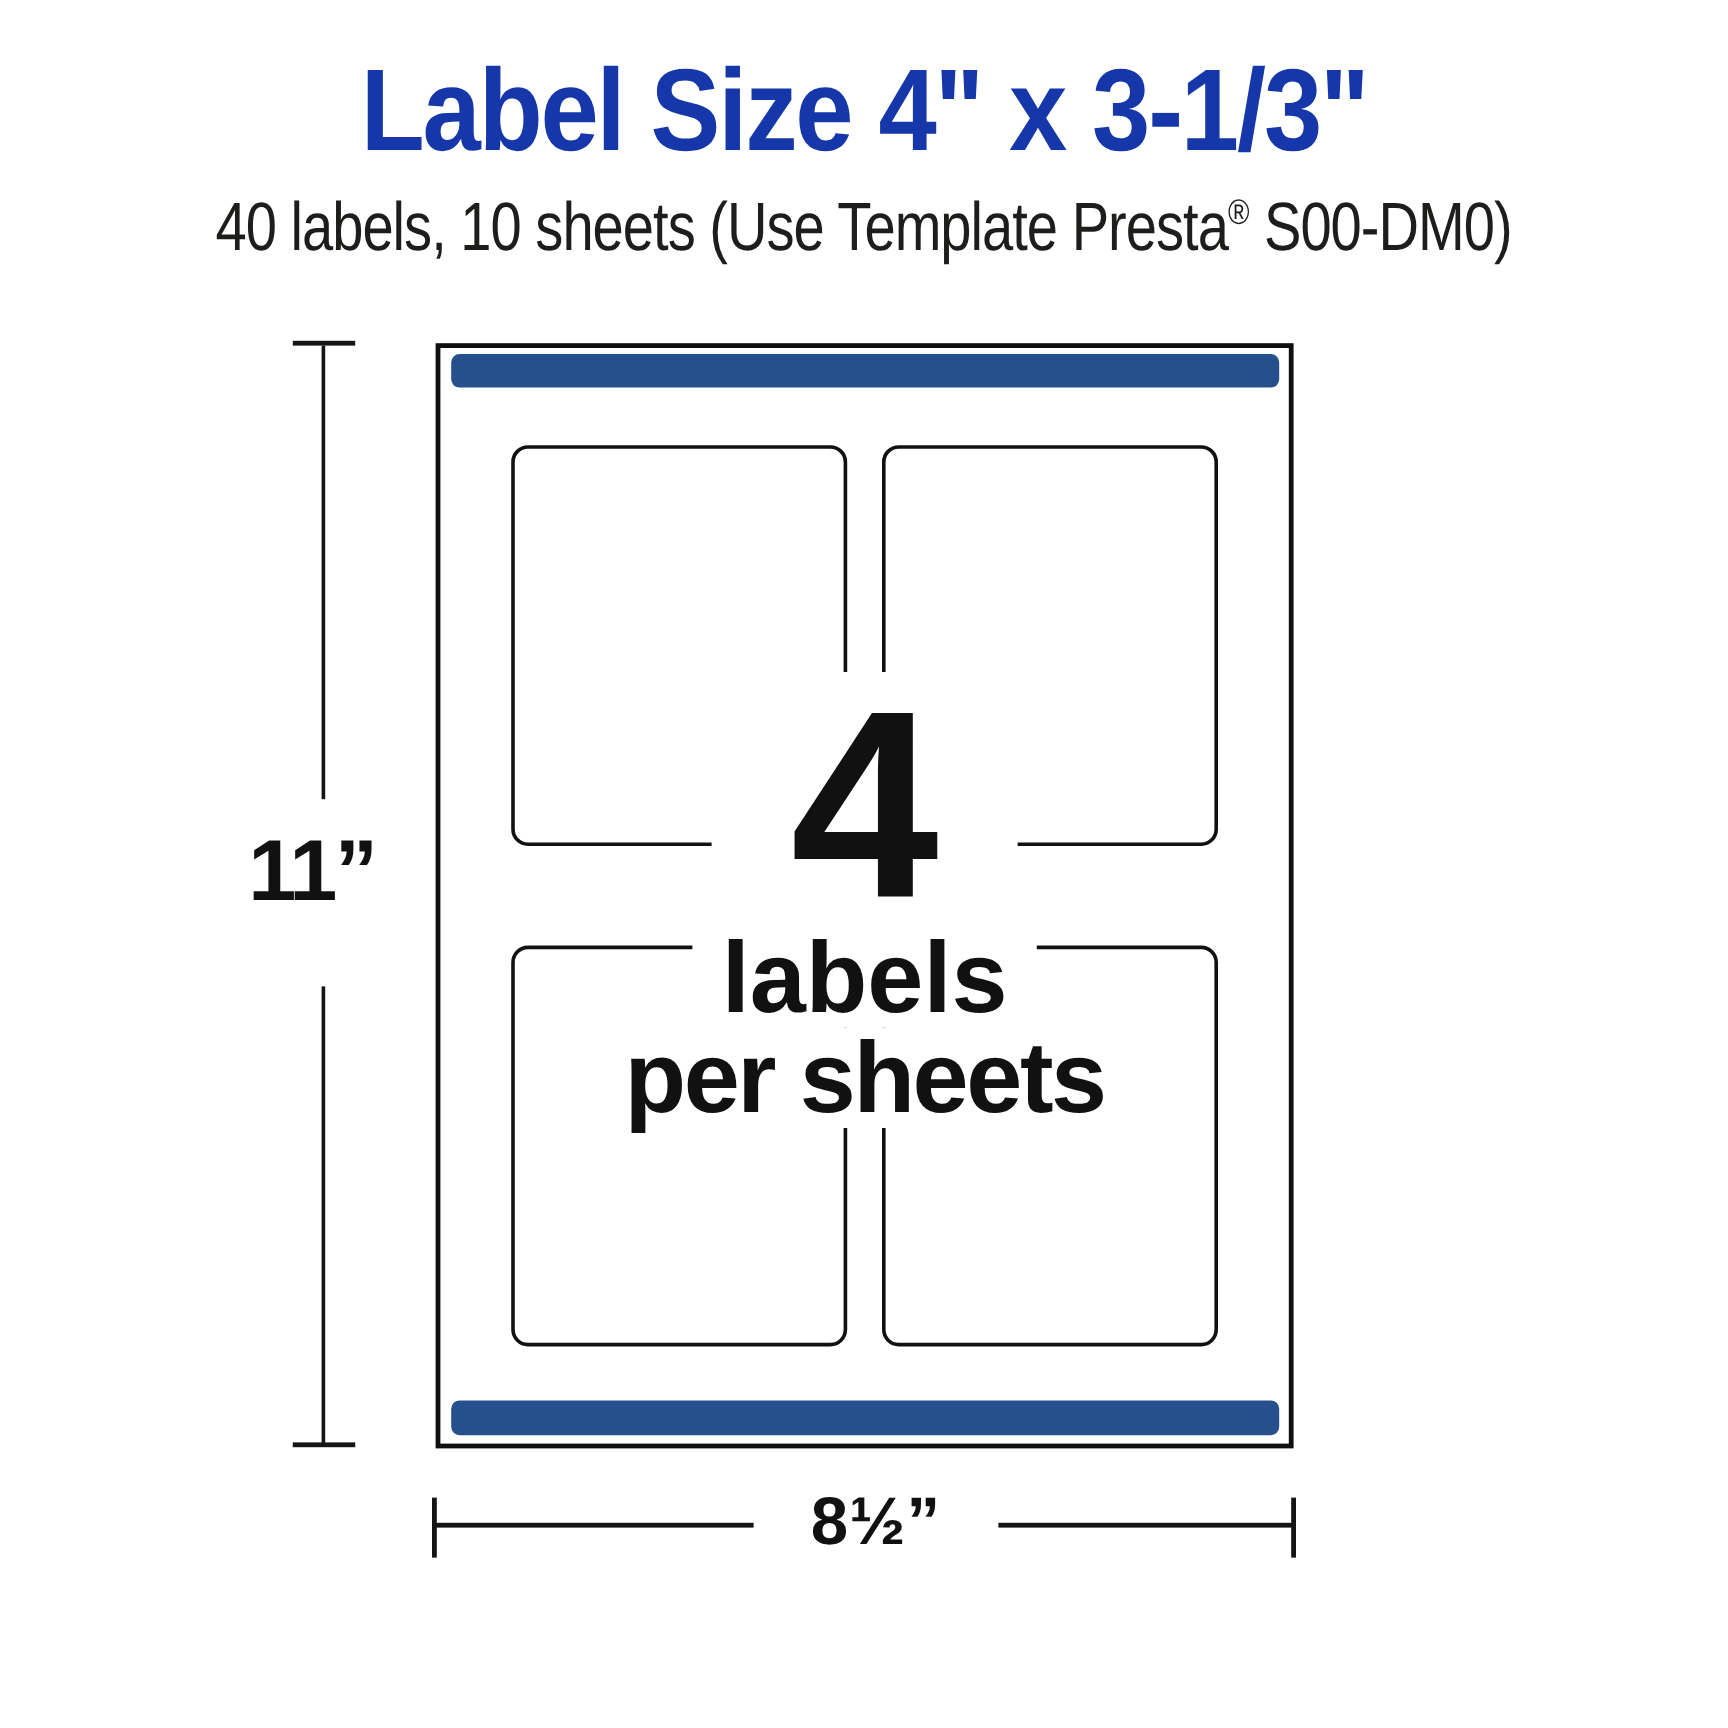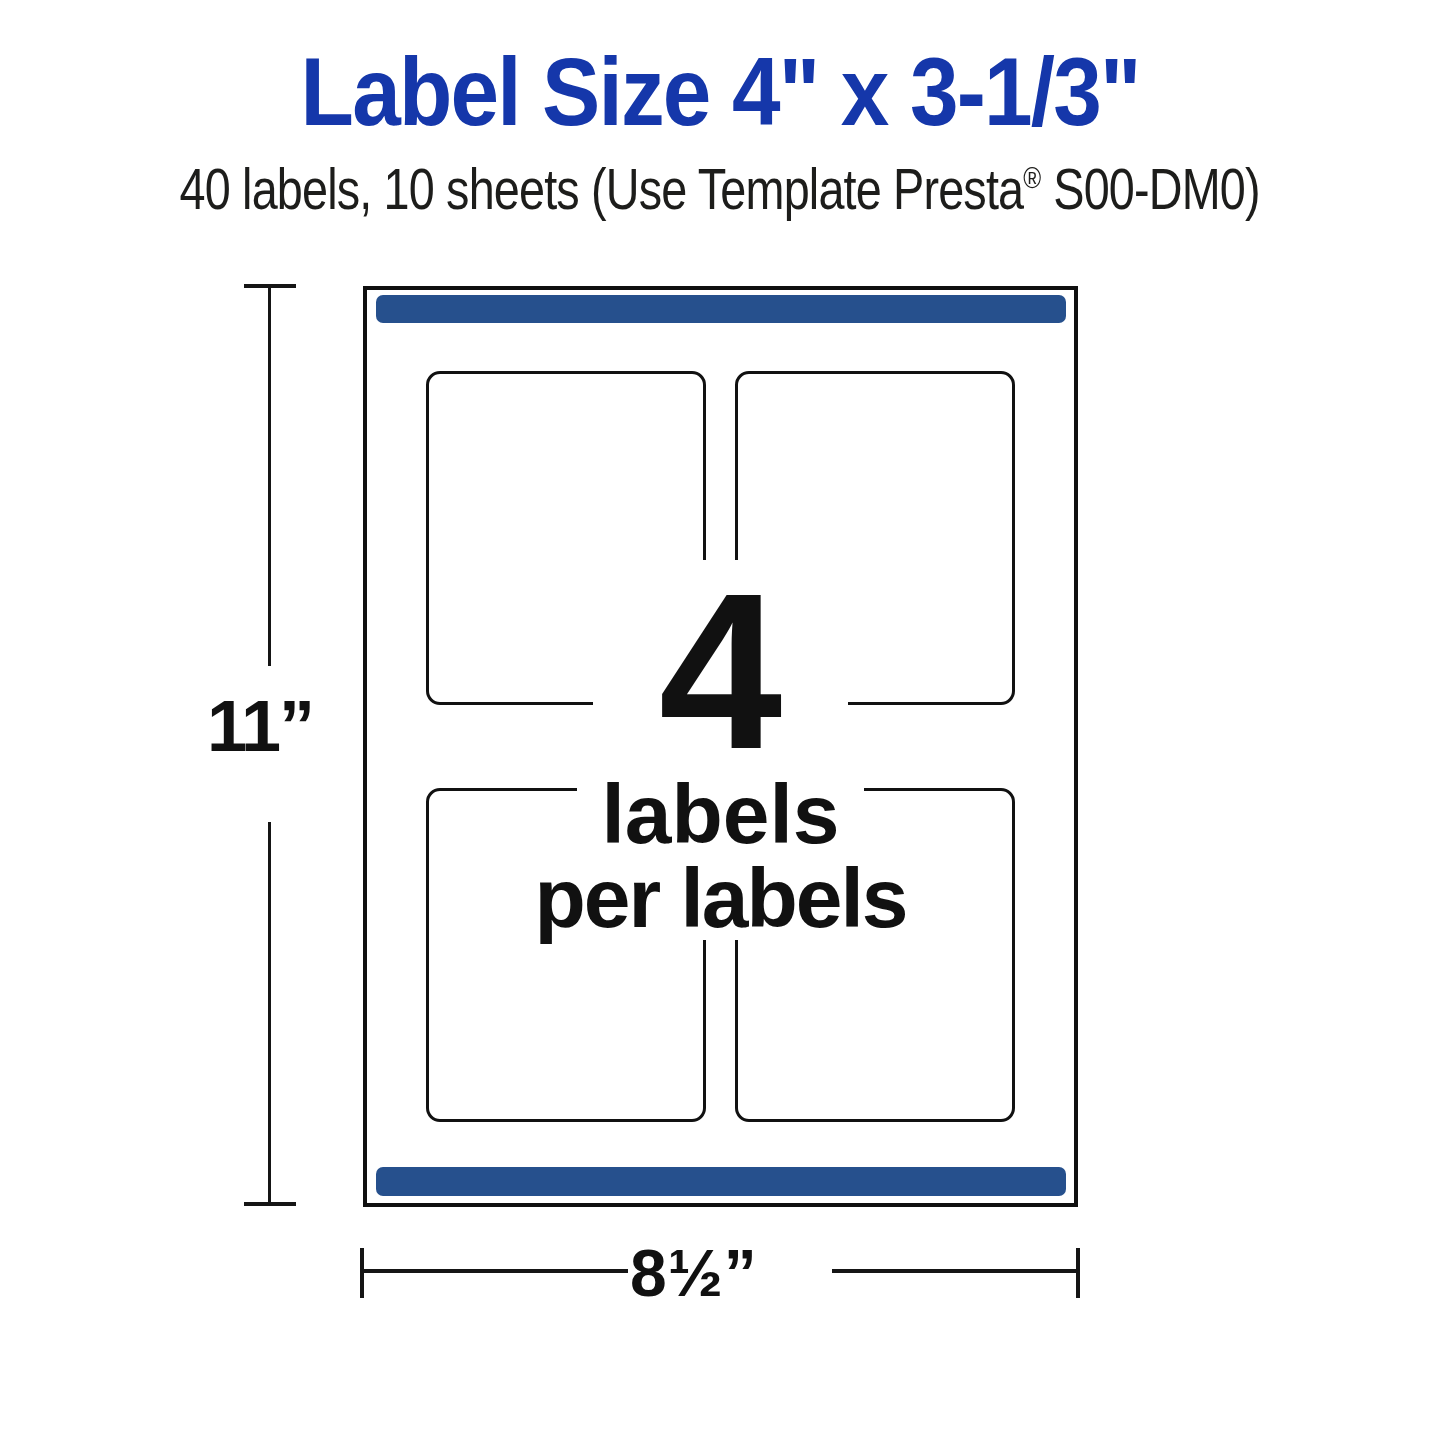--- a/index.html
+++ b/index.html
@@ -162,22 +162,22 @@
   
   .h-seg-left  { left: 362px;  top: 1269px; width: 266px; height: 4px; }
   .h-seg-right { left: 832px;  top: 1269px; width: 246px; height: 4px; }
   .h-cap-left  { left: 360px;  top: 1248px; width: 4px;   height: 50px; }
   .h-cap-right { left: 1076px; top: 1248px; width: 4px;   height: 50px; }
   .width-label {
     position: absolute;
     left: 630px;
     top: 1240px;
     width: 200px;
-    text-align: left;
-    font-size: 66px;
+    text-align: center;
+    font-size: 56px;
     line-height: 1;
     font-weight: bold;
     color: #111111;
     letter-spacing: 1px;
     white-space: nowrap;
   }
 </style>
 </head>
 <body>
 
@@ -195,21 +195,21 @@
     <div class="margin-bar bottom"></div>
 
     <div class="label-cell r1c1"></div>
     <div class="label-cell r1c2"></div>
     <div class="label-cell r2c1"></div>
     <div class="label-cell r2c2"></div>
 
     <div class="callout">
       <span class="big-num">4</span>
       <span class="line1">labels</span>
-      <span class="line2">per labels</span>
+      <span class="line2">per sheets</span>
     </div>
   </div>
 
   <div class="dim v-cap-top"></div>
   <div class="dim v-seg-top"></div>
   <div class="height-label">11”</div>
   <div class="dim v-seg-bottom"></div>
   <div class="dim v-cap-bottom"></div>
 
   <div class="dim h-cap-left"></div>

